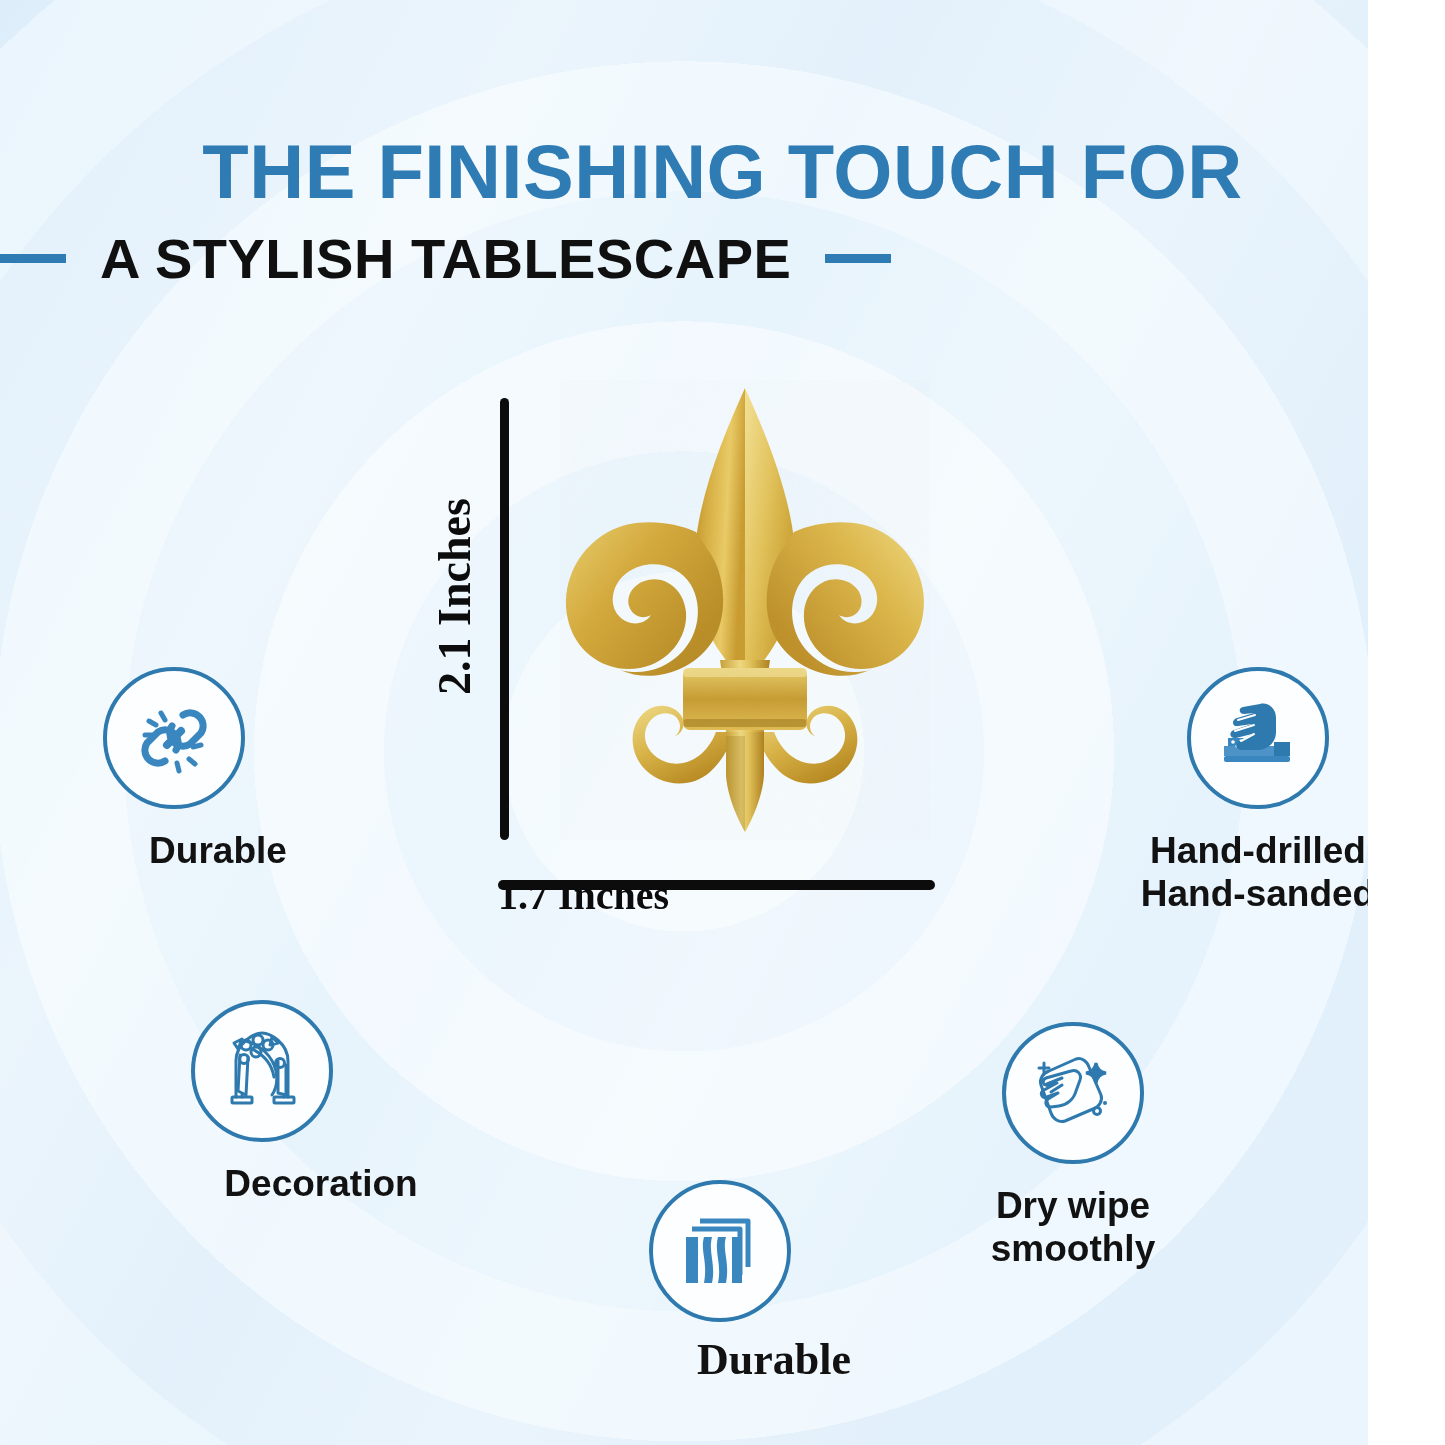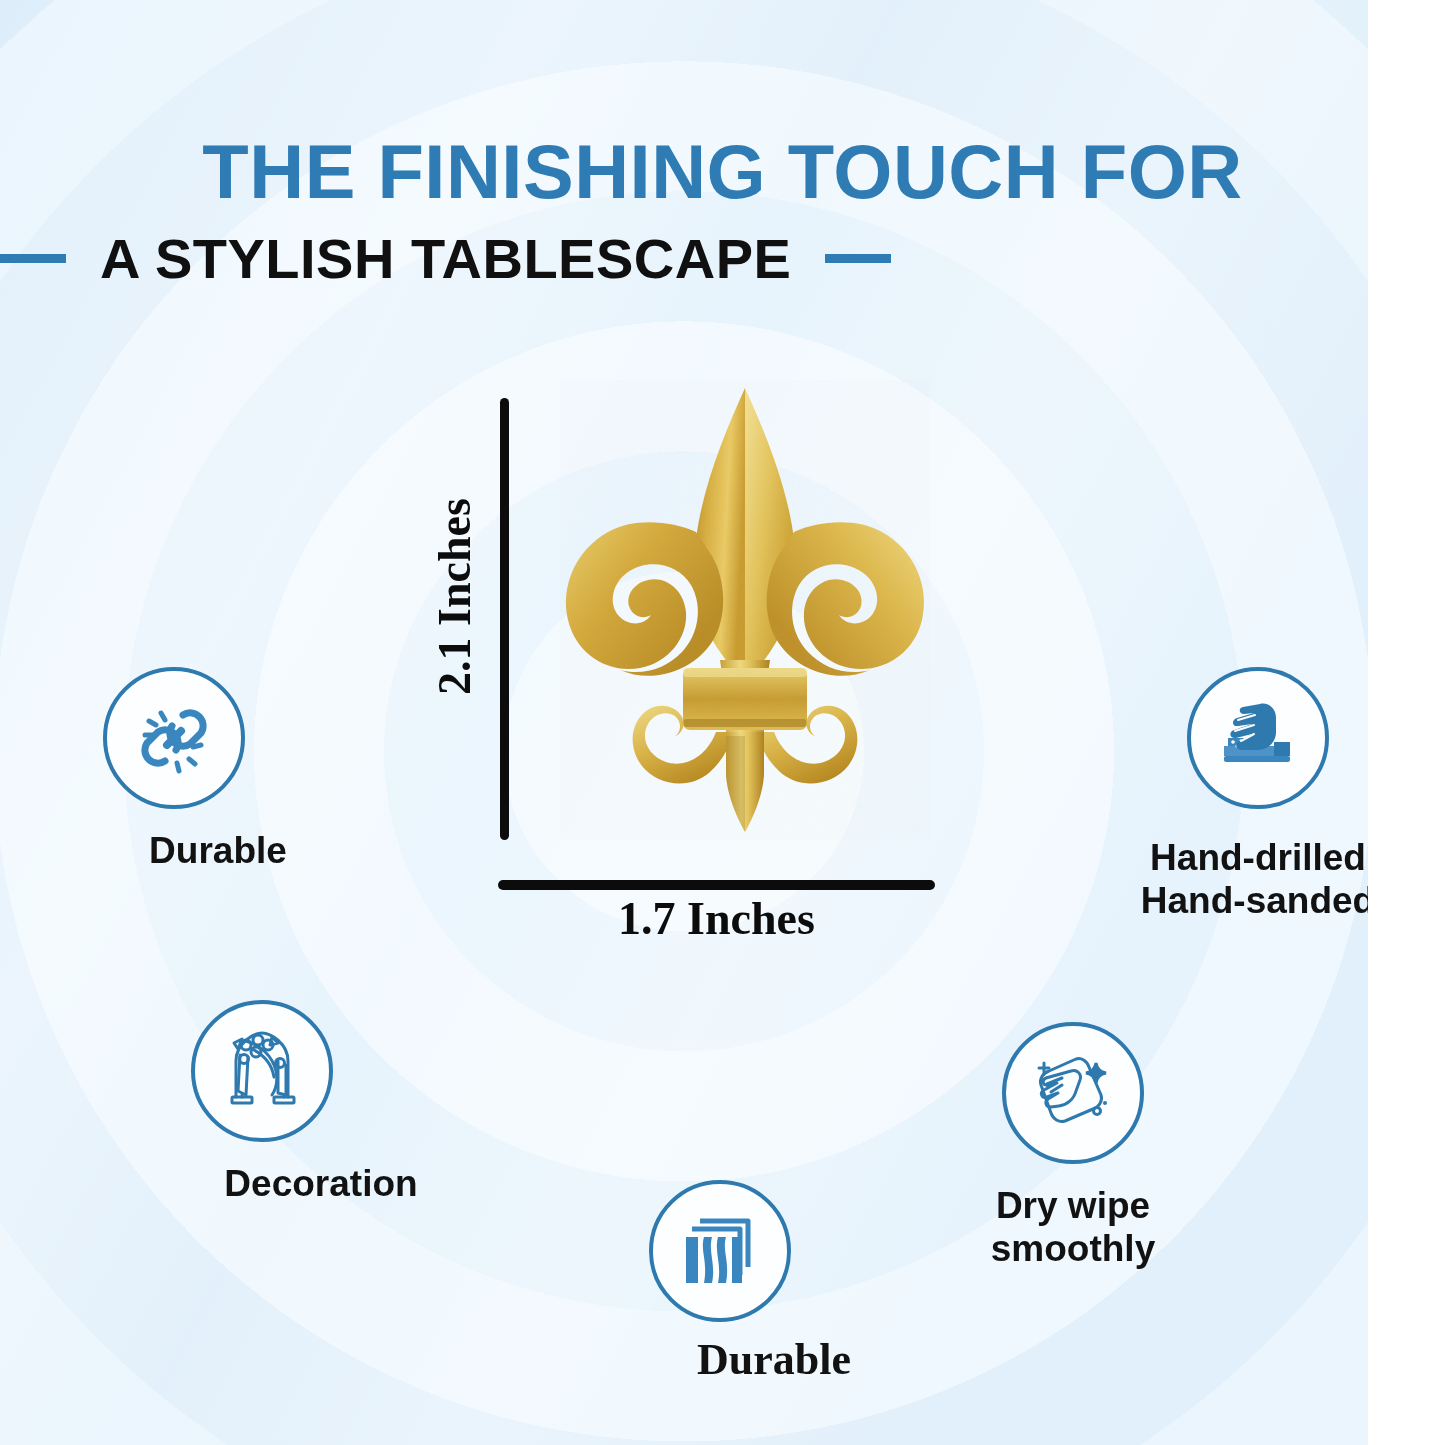--- a/index.html
+++ b/index.html
@@ -124,26 +124,25 @@
     transform: rotate(-90deg);
     font-family: "Liberation Serif", serif;
     font-weight: bold;
     font-size: 46px;
     color: #0c0c0c;
     white-space: nowrap;
   }
   .dim-h-label {
     position: absolute;
     left: -2px;
-    top: 512px;
+    top: 492px;
     width: 437px;
-    text-align: center;
     font-family: "Liberation Serif", serif;
     font-weight: bold;
-    font-size: 46px;
+    font-size: 40px;
     color: #0c0c0c;
     white-space: nowrap;
   }
 
   
   .feature {
     position: absolute;
     display: flex;
     flex-direction: column;
     align-items: flex-start;
@@ -174,21 +173,21 @@
     font-size: 44px;
     margin-top: 12px;
   }
 
   #feat-durable      { left: 103px;  top: 667px; width: 230px; }
   #feat-durable .flabel  { width: 230px; }
   #feat-decoration   { left: 191px;  top: 1000px; width: 260px; }
   #feat-decoration .flabel { width: 260px; }
   #feat-aluminum     { left: 649px;  top: 1180px; width: 250px; }
   #feat-aluminum .flabel { width: 250px; }
-  #feat-handmade     { left: 1187px; top: 667px; width: 142px; gap: 7px; }
+  #feat-handmade     { left: 1187px; top: 667px; width: 142px; }
   #feat-handmade .flabel { width: 330px; margin-left: -94px; }
   #feat-drywipe      { left: 1002px; top: 1022px; width: 142px; }
   #feat-drywipe .flabel  { width: 300px; margin-left: -79px; }
 
   .ico { display:block; }
 </style>
 </head>
 <body>
 
 <div id="canvas">

